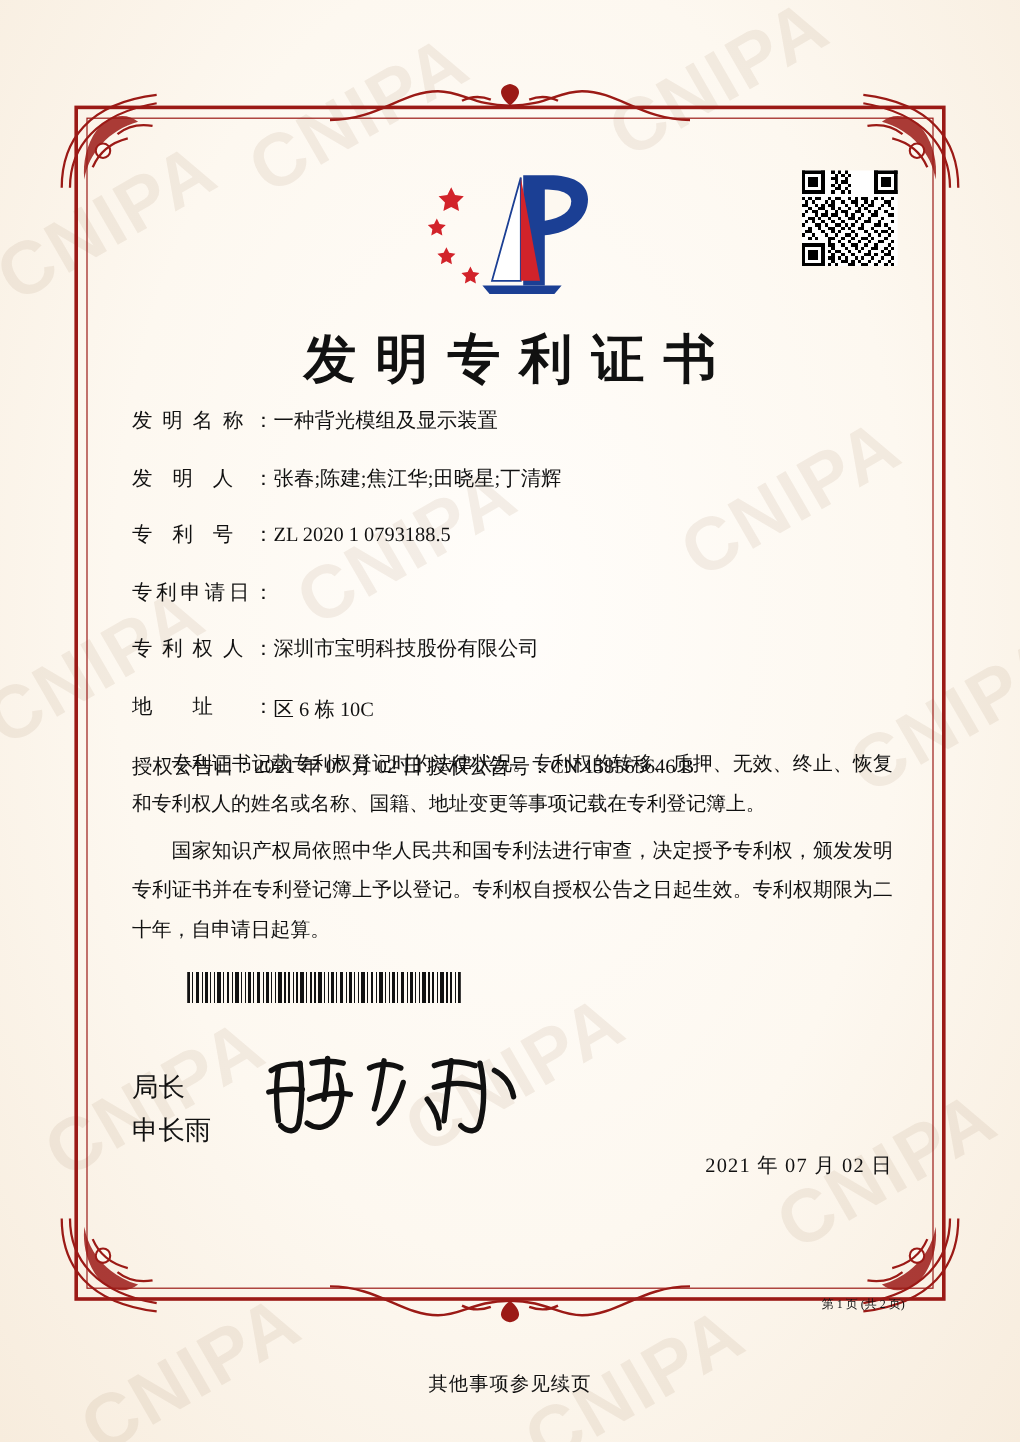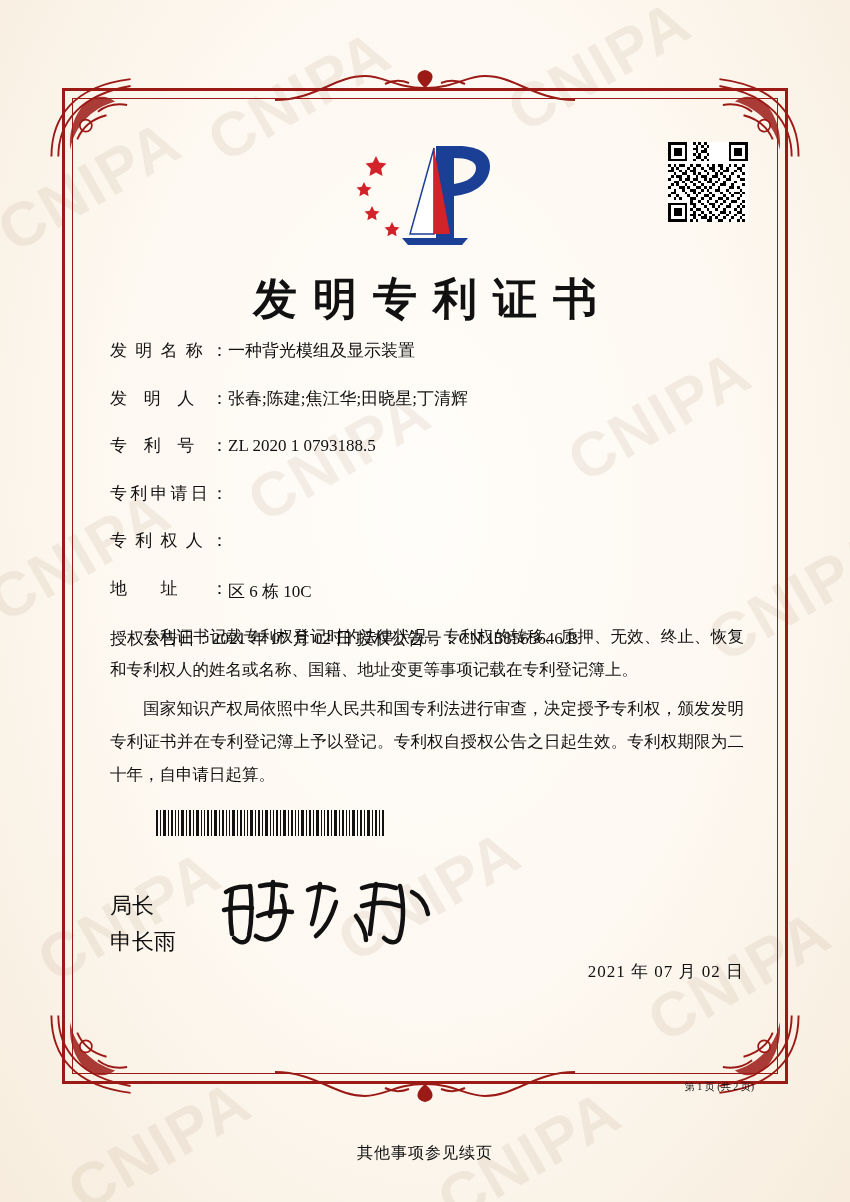--- a/index.html
+++ b/index.html
@@ -508,20 +508,21 @@
       </div>
 
       <div class="row">
         <div class="lbl">
           <span>专</span>
           <span>利</span>
           <span>权</span>
           <span>人</span>
           <span>：</span>
         </div>
+        <div class="val">深圳市宝明科技股份有限公司</div>
       </div>
 
       <div class="row">
         <div class="lbl">
           <span>地</span>
           <span>址</span>
           <span>：</span>
         </div>
         <div class="val">
           <span class="l2">区 6 栋 10C</span>

